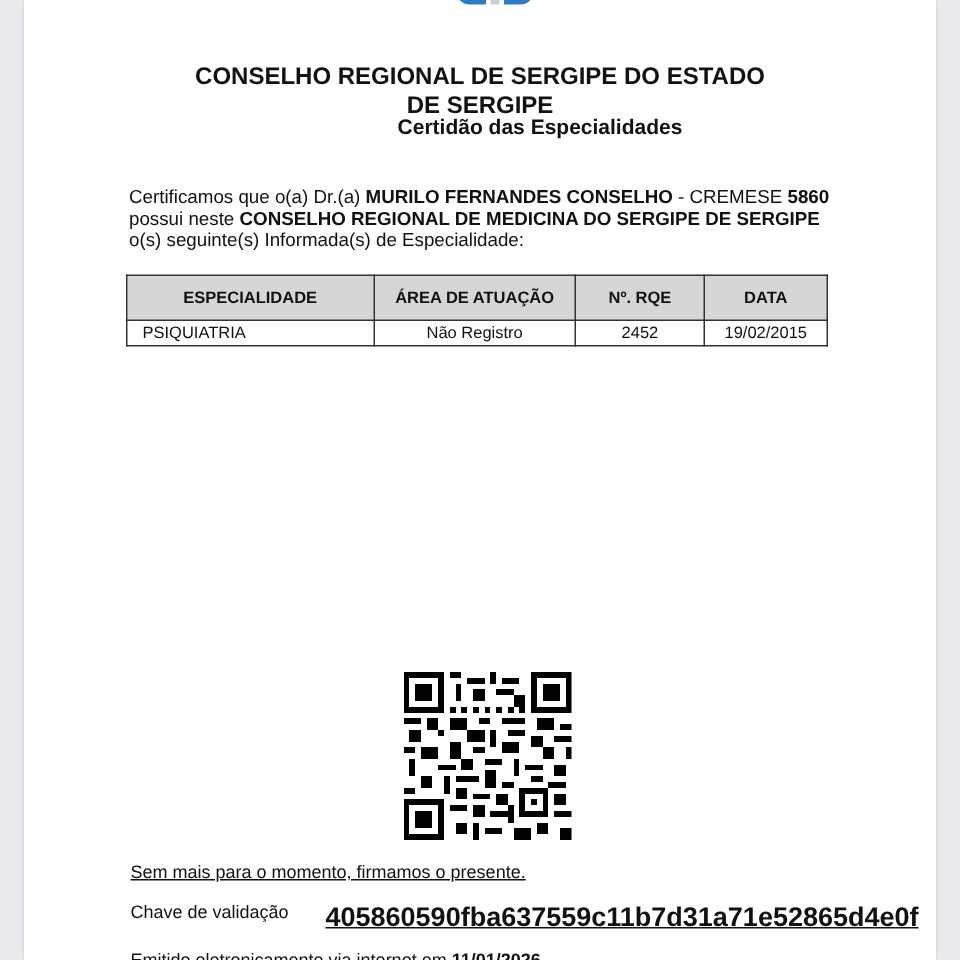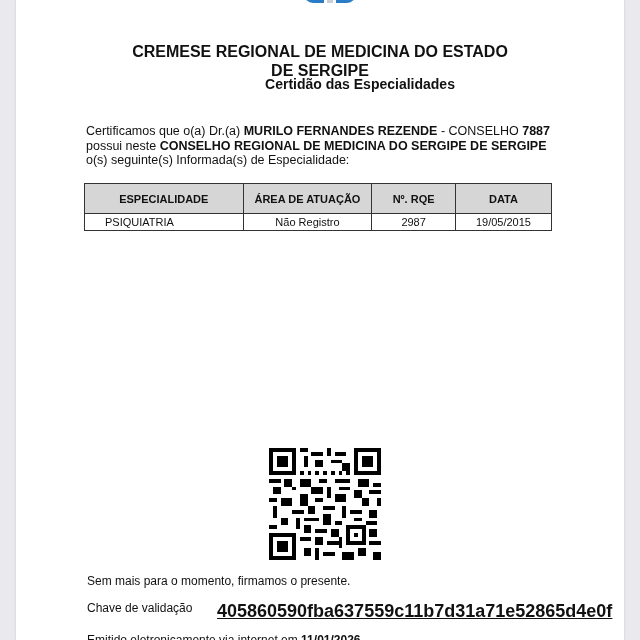--- a/index.html
+++ b/index.html
@@ -36,51 +36,51 @@
   }
   table.spec {
     position:absolute; left:68px; top:183px; width:468px;
     border-collapse:collapse; font-size:11px;
   }
   table.spec th {
     background:#d6d6d6; font-weight:bold; height:27px;
     border:1px solid #333; font-size:11px;
   }
   table.spec td {
-    border:1px solid #333; height:16px; padding:0 20px; text-align:center;
+    border:1px solid #333; height:16px; padding:0 10px; text-align:center;
   }
   table.spec td.left { text-align:left; }
   .qr {
     position:absolute; left:253px; top:448px; width:112px; height:112px;
   }
-  .closing { position:absolute; left:71px; top:574px; font-size:12px; }
+  .closing { position:absolute; left:71px; top:574px; font-size:12px;text-decoration:underline; }
   .key-label { position:absolute; left:71px; top:601px; font-size:12px; }
   .key-value { position:absolute; left:201px; top:601px; font-size:18px; font-weight:bold; text-decoration:underline; }
   .emitted { position:absolute; left:71px; top:633px; font-size:12px; }
 </style>
 </head>
 <body>
 
 <div class="page">
 
   <div class="logo">
     <div class="l"></div>
       <div class="m"></div>
       <div class="r"></div>
   </div>
 
   <div class="title">
-    <div>CREMESE REGIONAL DE MEDICINA DO ESTADO</div>
+    <div>CONSELHO REGIONAL DE SERGIPE DO ESTADO</div>
     <div>DE SERGIPE</div>
   </div>
 
   <div class="subtitle">Certidão das Especialidades</div>
 
   <div class="intro">
-    <span>Certificamos que o(a) Dr.(a) </span><b>MURILO FERNANDES REZENDE</b><span> - CONSELHO </span><b>7887</b><span> possui neste </span><b>CONSELHO REGIONAL DE MEDICINA DO SERGIPE DE SERGIPE</b><span> o(s) seguinte(s) Informada(s) de Especialidade:</span>
+    <span>Certificamos que o(a) Dr.(a) </span><b>MURILO FERNANDES CONSELHO</b><span> - CREMESE </span><b>5860</b><span> possui neste </span><b>CONSELHO REGIONAL DE MEDICINA DO SERGIPE DE SERGIPE</b><span> o(s) seguinte(s) Informada(s) de Especialidade:</span>
   </div>
 
   <table class="spec">
     <colgroup>
       <col style="width:165px">
         <col style="width:135px">
         <col style="width:86px">
         <col style="width:82px">
     </colgroup>
     <thead>
@@ -88,22 +88,22 @@
         <th>ESPECIALIDADE</th>
         <th>ÁREA DE ATUAÇÃO</th>
         <th>Nº. RQE</th>
         <th>DATA</th>
       </tr>
     </thead>
     <tbody>
       <tr>
         <td class="left">PSIQUIATRIA</td>
         <td>Não Registro</td>
-        <td>2987</td>
-        <td>19/05/2015</td>
+        <td>2452</td>
+        <td>19/02/2015</td>
       </tr>
     </tbody>
   </table>
 
   <svg class="qr" viewBox="0 0 29 29" shape-rendering="crispEdges">
     <rect width="29" height="29" fill="#fff"></rect>
     <g fill="#000">
       <rect x="0" y="0" width="7" height="7"></rect>
         <rect x="1" y="1" width="5" height="5" fill="#fff"></rect>
         <rect x="2" y="2" width="3" height="3"></rect>

